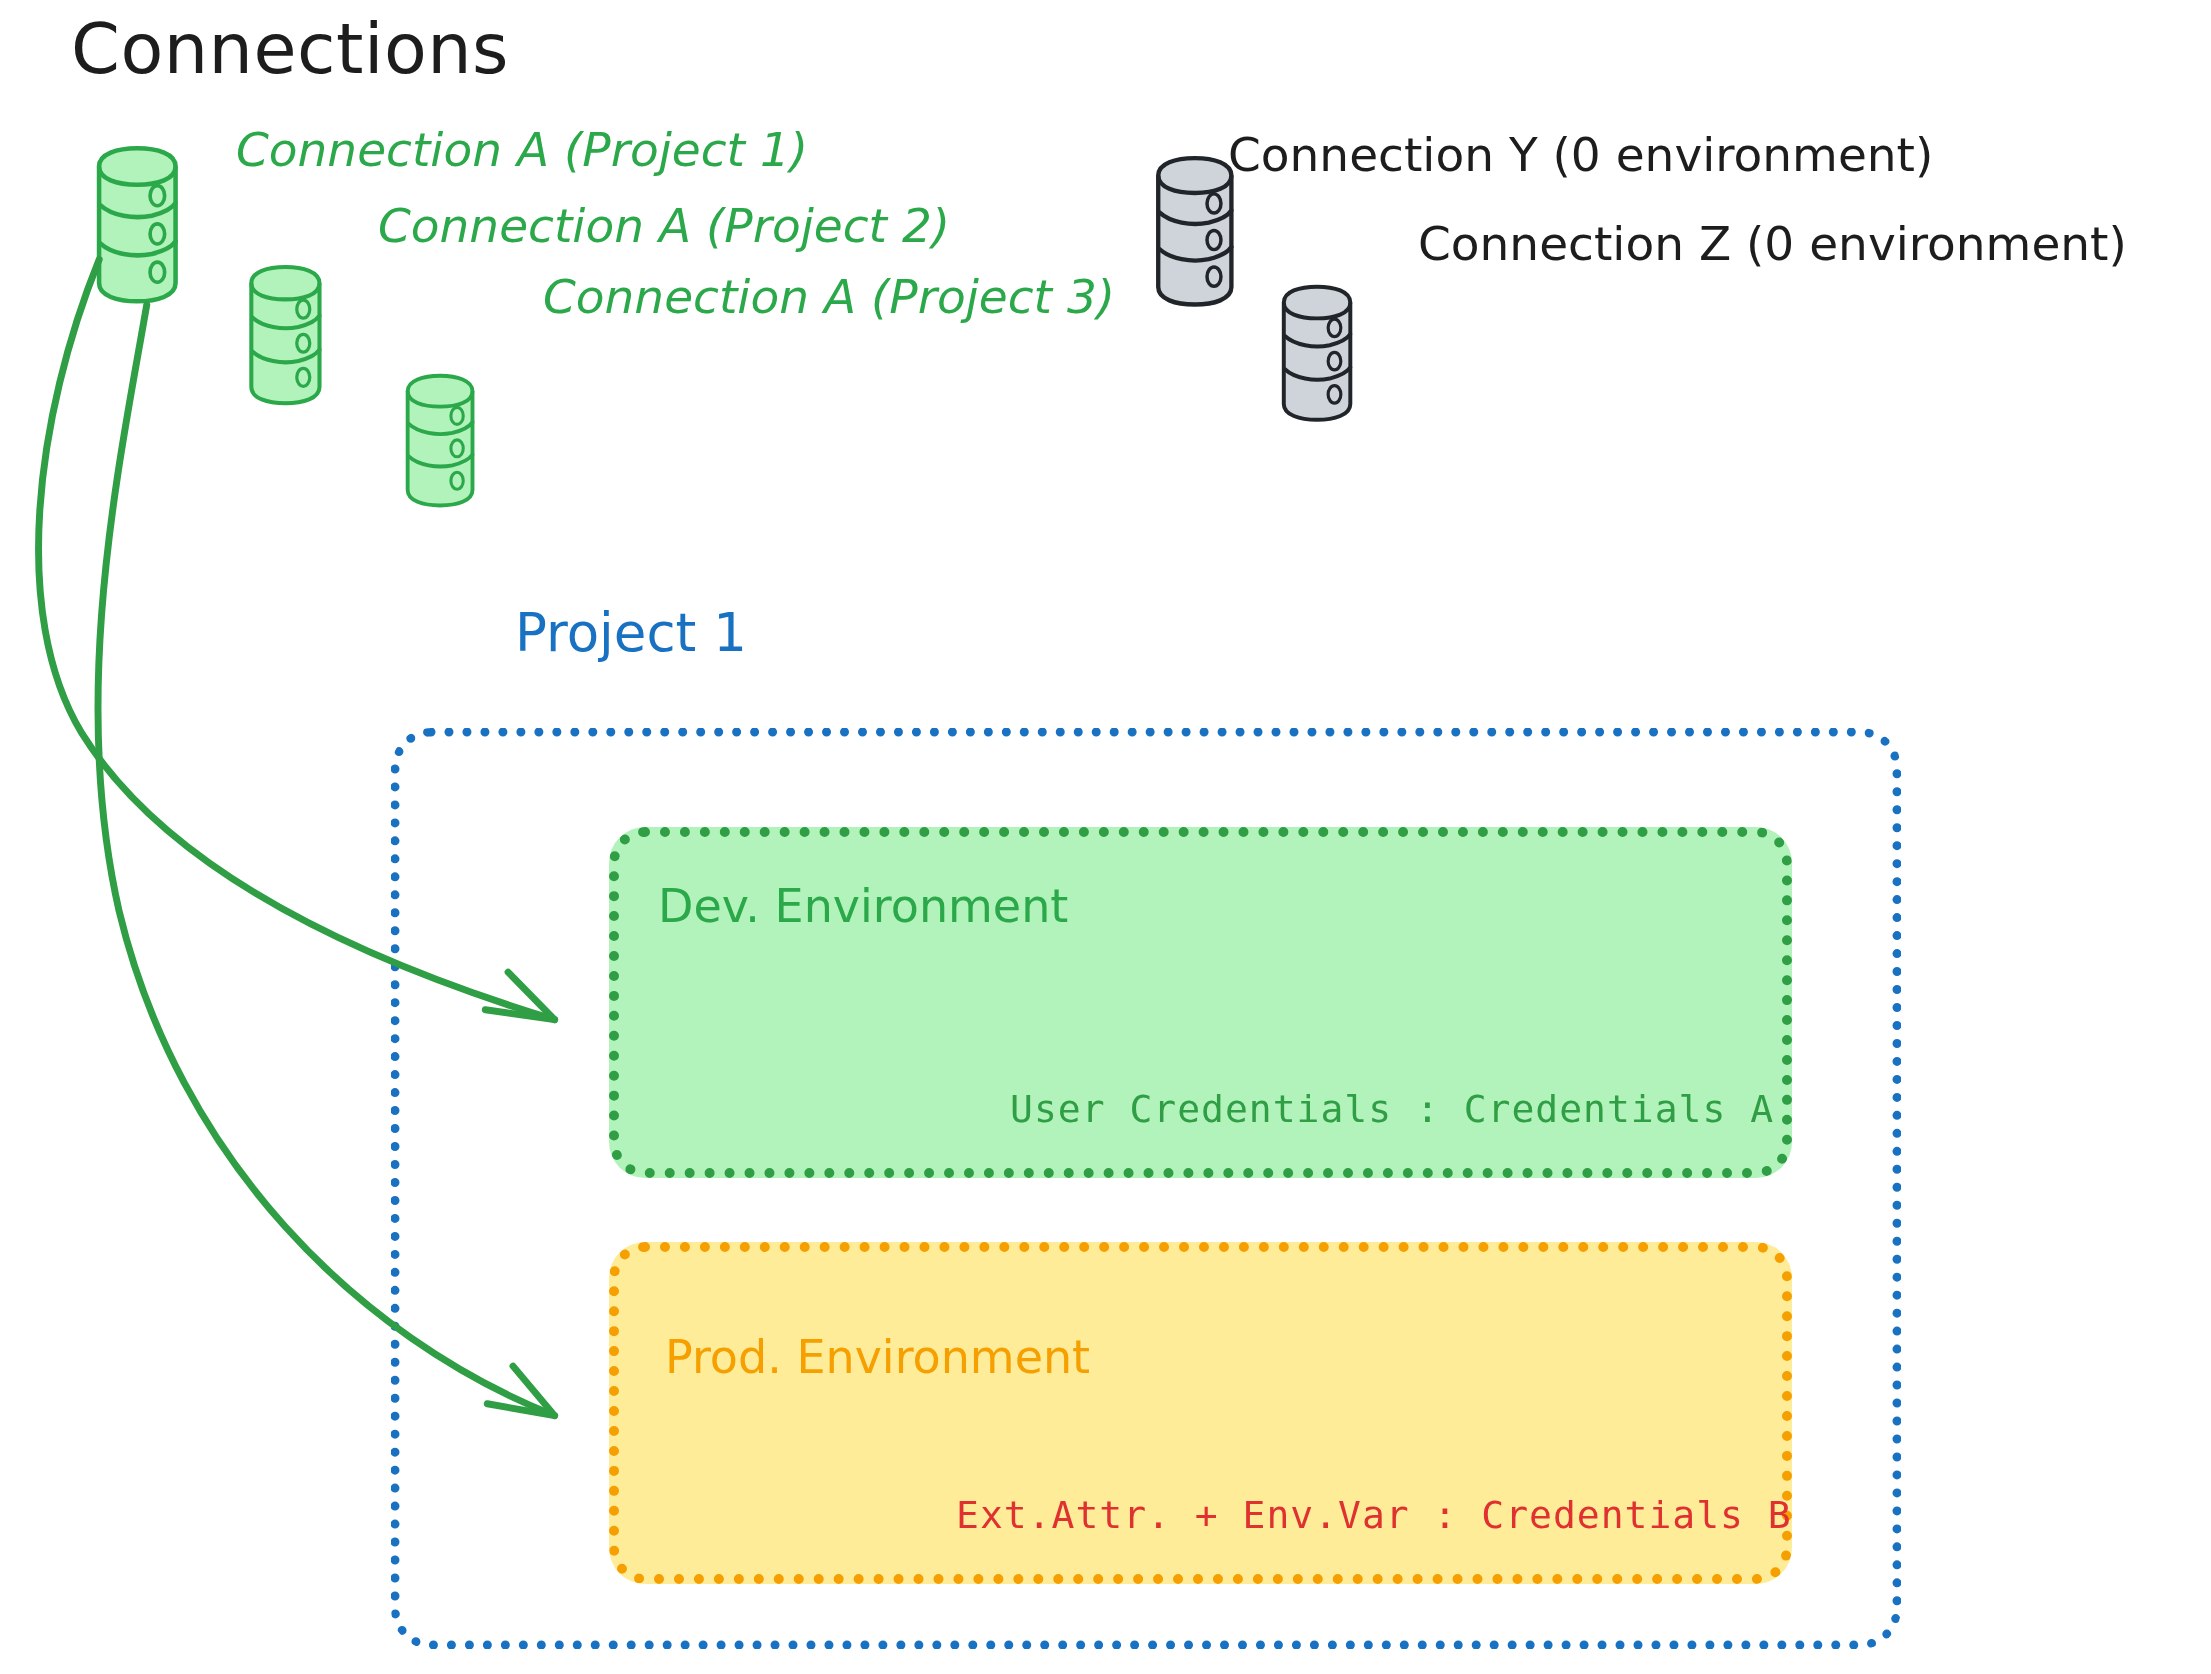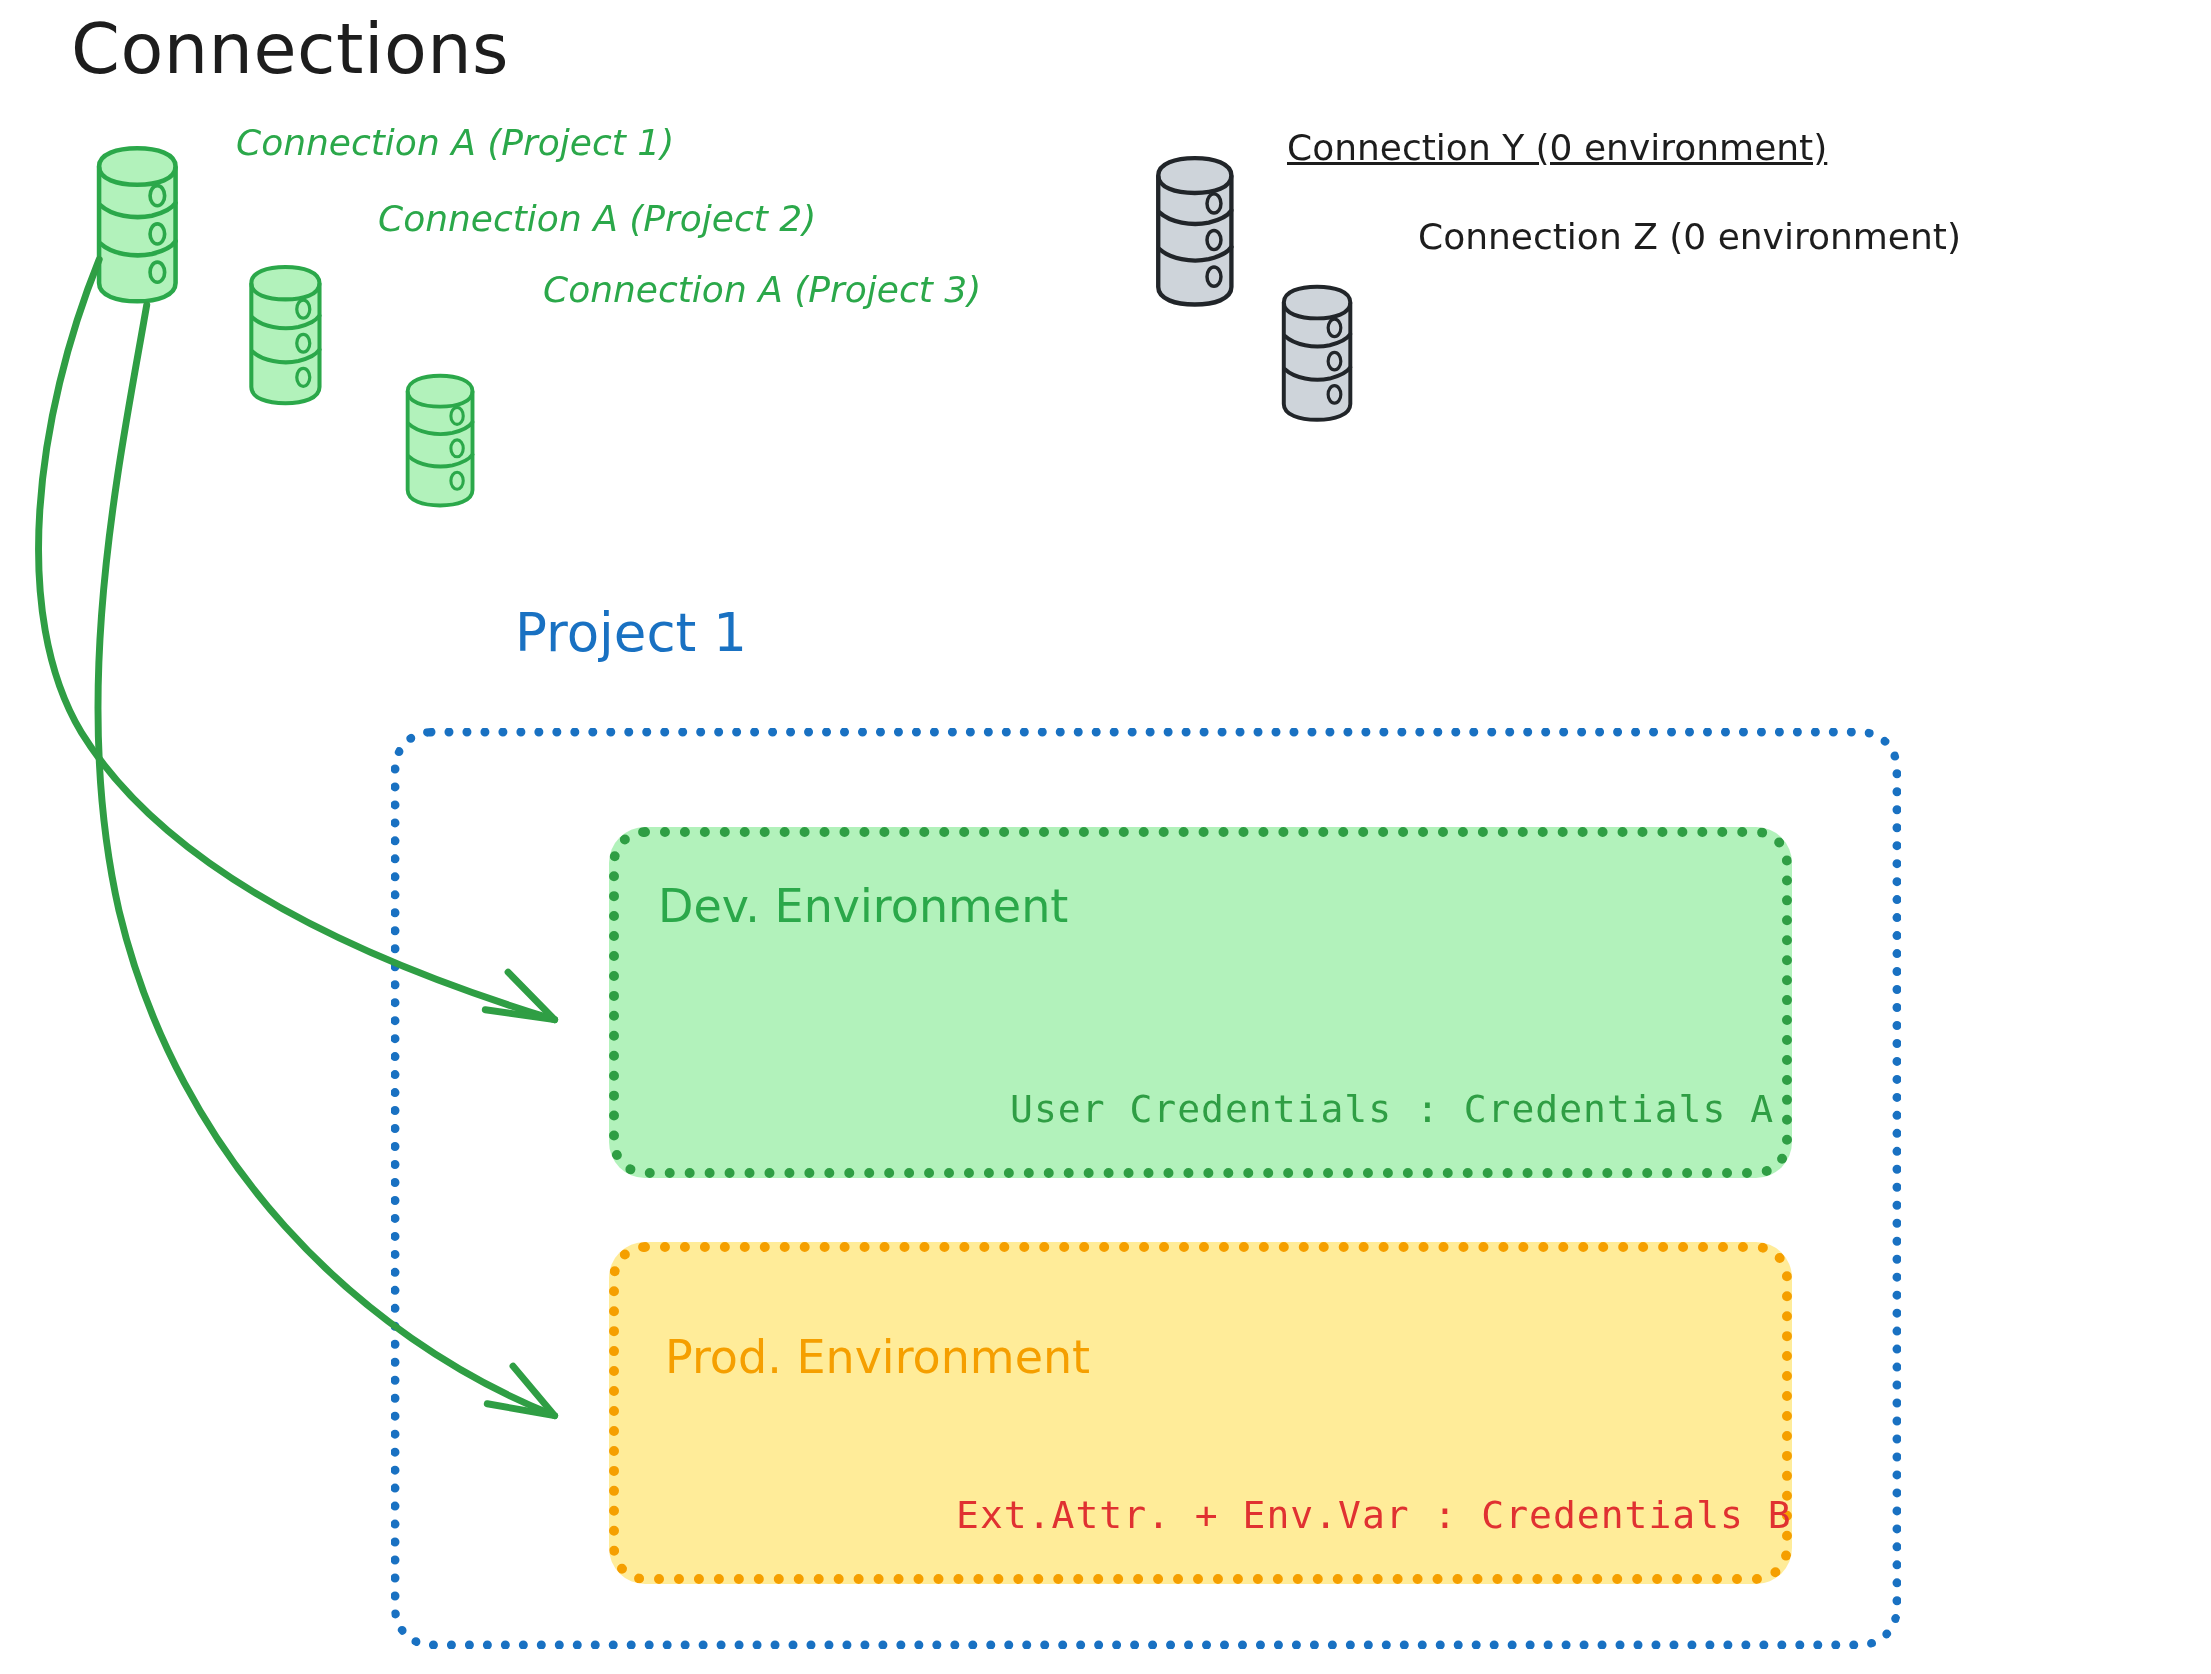--- a/index.html
+++ b/index.html
@@ -25,21 +25,21 @@
     font-size: 70px;
     font-weight: 400;
     color: #1d1d1d;
     letter-spacing: 0.5px;
     white-space: nowrap;
   }
 
   
   .hand-label {
     font-family: "DejaVu Sans", sans-serif;
-    font-size: 36px;
+    font-size: 47px;
     font-weight: 400;
     white-space: nowrap;
     font-style: italic;
   }
   .hand-label.green { color: #2BA84A; }
   .hand-label.black { color: #1d1d1d; font-style: normal; }
 
   .proj-title {
     font-family: "DejaVu Sans", sans-serif;
     font-size: 53px;
@@ -171,21 +171,21 @@
     <g>
       <path d="M148,308 C120,470 70,700 120,920 C180,1170 360,1350 560,1430" fill="none" stroke="#2f9e44" stroke-width="7" stroke-linecap="round"></path>
       <path d="M560,1430 L492,1418 M560,1430 L518,1380" fill="none" stroke="#2f9e44" stroke-width="7" stroke-linecap="round"></path>
     </g>
   </svg>
 
   <div class="abs hand-label green" style="left:236px; top:122px;">Connection A (Project 1)</div>
   <div class="abs hand-label green" style="left:378px; top:198px;">Connection A (Project 2)</div>
   <div class="abs hand-label green" style="left:543px; top:269px;">Connection A (Project 3)</div>
 
-  <div class="abs hand-label black" style="left:1287px; top:127px;text-decoration:underline;">Connection Y (0 environment)</div>
+  <div class="abs hand-label black" style="left:1228px; top:127px;">Connection Y (0 environment)</div>
   <div class="abs hand-label black" style="left:1418px; top:216px;">Connection Z (0 environment)</div>
 
   <div class="abs proj-title" style="left:479px; top:602px;">Project 1</div>
 
   <div class="abs env-title green" style="left:658px; top:879px;">Dev. Environment</div>
   <div class="abs mono-line green" style="left:992px; top:1087px;margin-left:18px;">User Credentials : Credentials A</div>
 
   <div class="abs env-title orange" style="left:665px; top:1295px;">Prod. Environment</div>
   <div class="abs mono-line red" style="left:956px; top:1493px;">Ext.Attr. + Env.Var : Credentials B</div>
 

